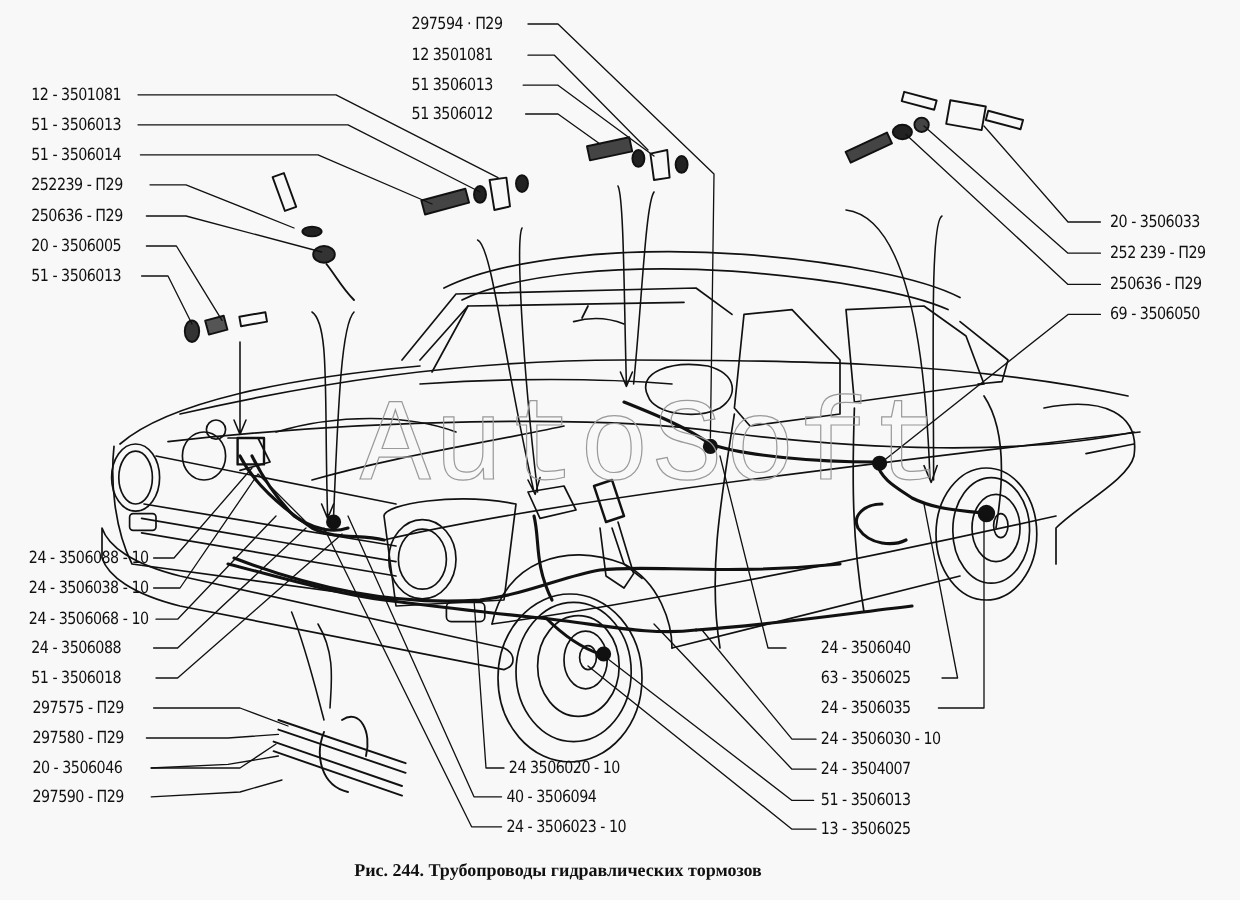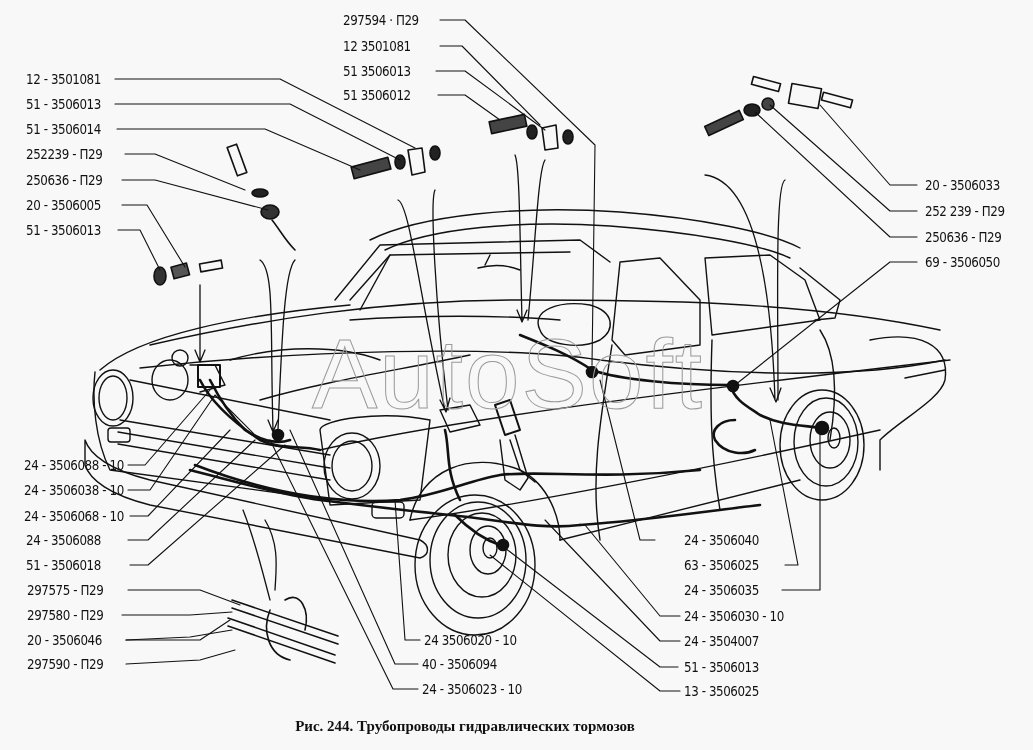--- a/index.html
+++ b/index.html
@@ -1,20 +1,20 @@
 <!DOCTYPE html>
 <html><head>
 <meta charset="utf-8">
 <style>
   html, body { margin: 0; padding: 0; background: #f8f8f8; }
   body { width: 1033px; height: 750px; position: relative; overflow: hidden; font-family: "DejaVu Sans Condensed", "DejaVu Sans", sans-serif; }
   #canvas { position: absolute; left: 0; top: 0; width: 1033px; height: 750px; }
   .lbl { position: absolute; font-family: "DejaVu Sans", sans-serif; font-size: 14px; color: #111; white-space: nowrap; letter-spacing: -0.5px; transform: scaleX(0.85); transform-origin: left center; line-height: 16px; }
   .caption { position: absolute; left: 0; width: 930px; top: 718px; text-align: center; font-family: "Liberation Serif", serif; font-weight: bold; font-size: 15px; color: #111; }
-  .watermark { position: absolute; left: 312px; top: 318px; font-family: Liberation Sans, sans-serif; font-size: 98px; color: transparent; -webkit-text-stroke: 1px #9a9a9a; letter-spacing: 2px; pointer-events: none; }
+  .watermark { position: absolute; left: 300px; top: 318px; font-family: Liberation Mono, monospace; font-size: 98px; color: transparent; -webkit-text-stroke: 1px #9a9a9a; letter-spacing: 2px; pointer-events: none; }
   svg line, svg path, svg polyline, svg ellipse, svg circle, svg rect, svg polygon { vector-effect: non-scaling-stroke; }
 </style>
 </head>
 <body>
 
 <svg id="canvas" viewBox="0 0 1033 750" xmlns="http://www.w3.org/2000/svg">
   <g fill="none" stroke="#111" stroke-width="1.4" stroke-linecap="round" stroke-linejoin="round">
 
     <g>
 

